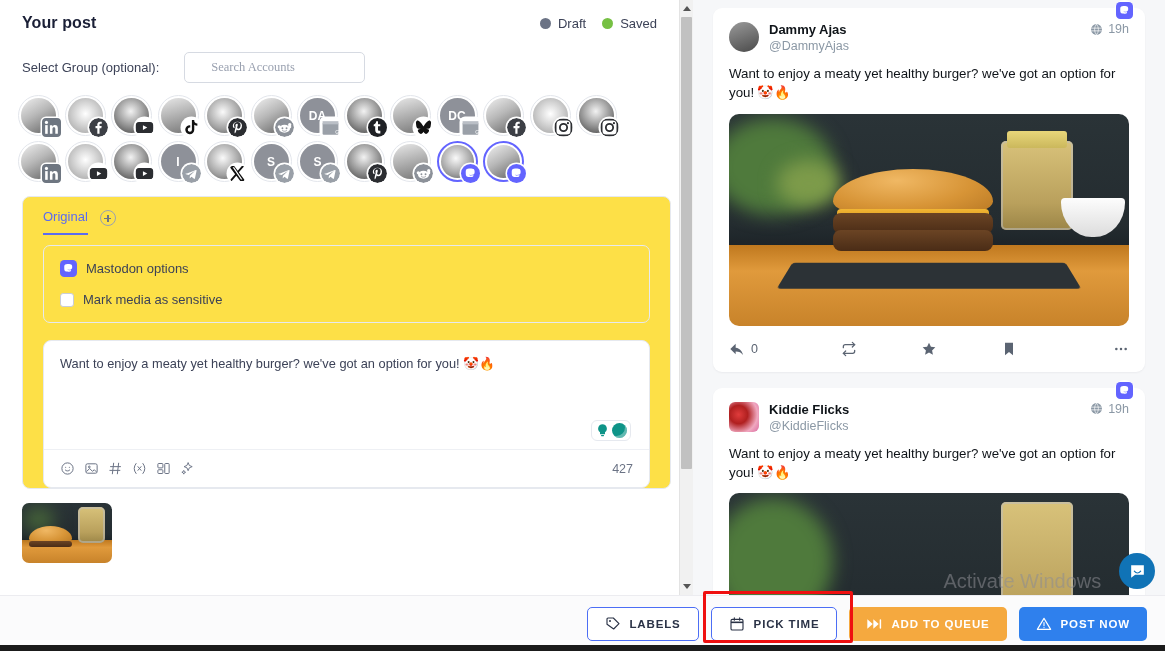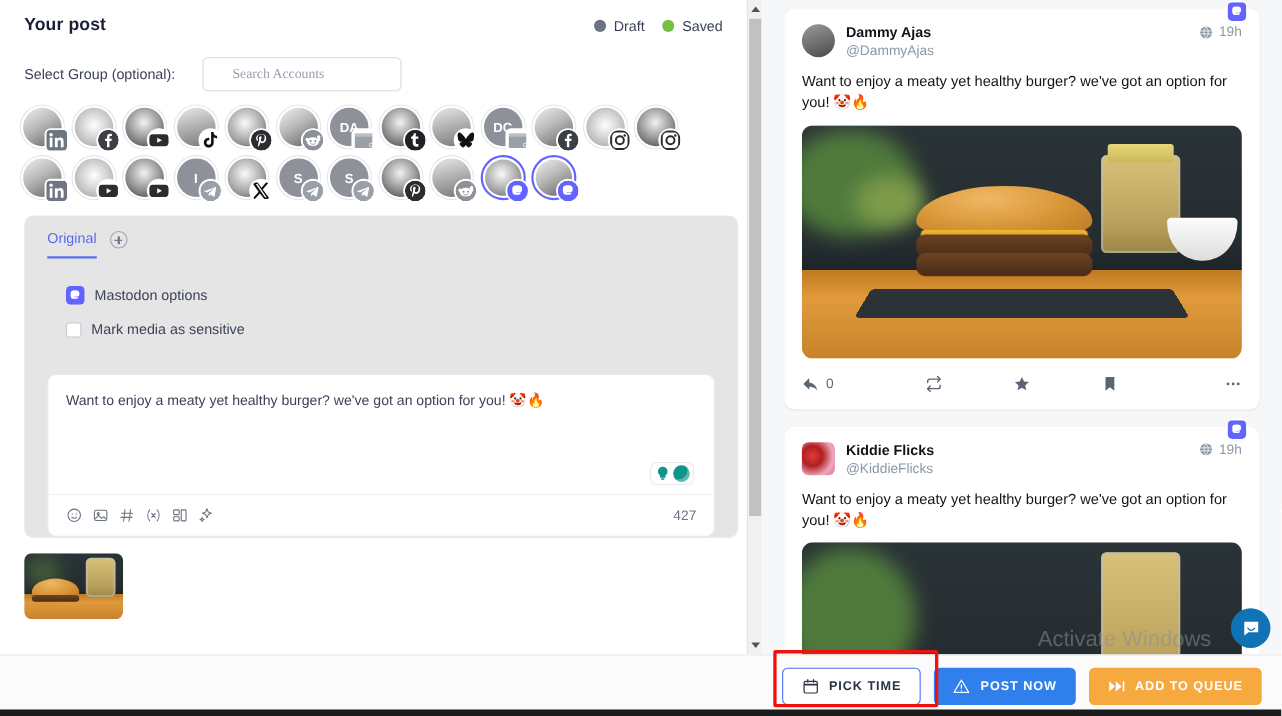--- a/index.html
+++ b/index.html
@@ -43,21 +43,21 @@
     background:#b9bcc4; filter: grayscale(1); }
   .av .badge { position:absolute; right:-2px; bottom:-1px; width:19px; height:19px; border-radius:50%;
     background:#fff; display:flex; align-items:center; justify-content:center; overflow:hidden;
     box-shadow:0 0 0 1.5px #fff; }
   .av .badge.sq { border-radius:4px; }
   .badge svg { width:19px; height:19px; display:block; }
   .initials { position:absolute; inset:2px; border-radius:50%; background:#8e9199; color:#fff;
     display:flex; align-items:center; justify-content:center; font-size:12px; font-weight:700; }
 
   
-  .card { margin: 14px 22px 0 22px; border:1px solid #e6e9ef; border-radius:8px; background:#e5e5e5; }
+  .card { margin: 14px 22px 0 22px; border:1px solid #e6e9ef; border-radius:8px; background:#fde047; }
   .tabs { display:flex; align-items:center; gap:12px; padding: 12px 20px 0 20px; }
   .tab { font-size:13px; color:#5b6bf0; padding-bottom:9px; border-bottom:2px solid #5b6bf0; }
   .plusbtn { width:16px; height:16px; border-radius:50%; border:1.3px solid #9aa1b0; position:relative; margin-bottom:8px; }
   .plusbtn:before, .plusbtn:after { content:""; position:absolute; background:#6b7385; }
   .plusbtn:before { left:3.5px; right:3.5px; top:6.6px; height:1.3px; }
   .plusbtn:after { top:3.5px; bottom:3.5px; left:6.6px; width:1.3px; }
 
   .optbox { margin:10px 20px 0 20px; border:1px solid #e6e9ef; border-radius:7px; padding:14px 16px 15px 16px; }
   .optrow { display:flex; align-items:center; gap:9px; }
   .optrow + .optrow { margin-top:15px; }
@@ -673,46 +673,53 @@
   </div>
 
   <div id="chatbtn">
     <svg width="19" height="19" viewBox="0 0 24 24">
       <path d="M4 4h16v12H9l-5 4z" fill="#fff"></path>
       <path d="M8 11.5c1.2 1.6 2.6 2.4 4 2.4s2.8-.8 4-2.4" stroke="#1073b6" stroke-width="1.5" fill="none" stroke-linecap="round"></path>
     </svg>
   </div>
 
   <div id="bottombar">
+    <div class="btn btn-outline">
+      <svg viewBox="0 0 24 24" fill="none" stroke="#2a3246" stroke-width="1.7" stroke-linejoin="round">
+          <path d="M3 12.5V4.5a1.5 1.5 0 0 1 1.5-1.5h8L21 11.5 13 19.5z"></path>
+          <circle cx="7.5" cy="7.5" r="1.5" fill="#2a3246" stroke="none"></circle>
+        </svg>
+      <span>LABELS</span>
+    </div>
 
     <div id="pick-wrap">
       <div class="btn btn-outline">
         <svg viewBox="0 0 24 24" fill="none" stroke="#2a3246" stroke-width="1.7">
             <rect x="3" y="5" width="18" height="16" rx="2"></rect>
             <path d="M3 9.5h18" stroke-width="2.4"></path>
             <path d="M8 2.8v3.5M16 2.8v3.5" stroke-linecap="round"></path>
           </svg>
         <span>PICK TIME</span>
       </div>
       <div id="pick-highlight"></div>
     </div>
 
+    <div class="btn btn-orange">
+      <svg viewBox="0 0 24 24" fill="#fff">
+          <path d="M2 5l8 7-8 7z"></path>
+          <path d="M11 5l8 7-8 7z"></path>
+          <rect x="20.5" y="5" width="2.2" height="14" rx="1"></rect>
+        </svg>
+      <span>ADD TO QUEUE</span>
+    </div>
+
     <div class="btn btn-blue">
       <svg viewBox="0 0 24 24" fill="none" stroke="#fff" stroke-width="1.7" stroke-linejoin="round">
           <path d="M12 3.5L22 20H2z"></path>
           <path d="M12 10v4.5" stroke-linecap="round"></path>
           <circle cx="12" cy="17.3" r=".9" fill="#fff" stroke="none"></circle>
         </svg>
       <span>POST NOW</span>
     </div>
-
-    <div class="btn btn-orange">
-      <svg viewBox="0 0 24 24" fill="#fff">
-          <path d="M2 5l8 7-8 7z"></path>
-          <path d="M11 5l8 7-8 7z"></path>
-          <rect x="20.5" y="5" width="2.2" height="14" rx="1"></rect>
-        </svg>
-      <span>ADD TO QUEUE</span>
-    </div>
   </div>
 
   <div id="blackbar"></div>
 </div>
 
 </body></html>

